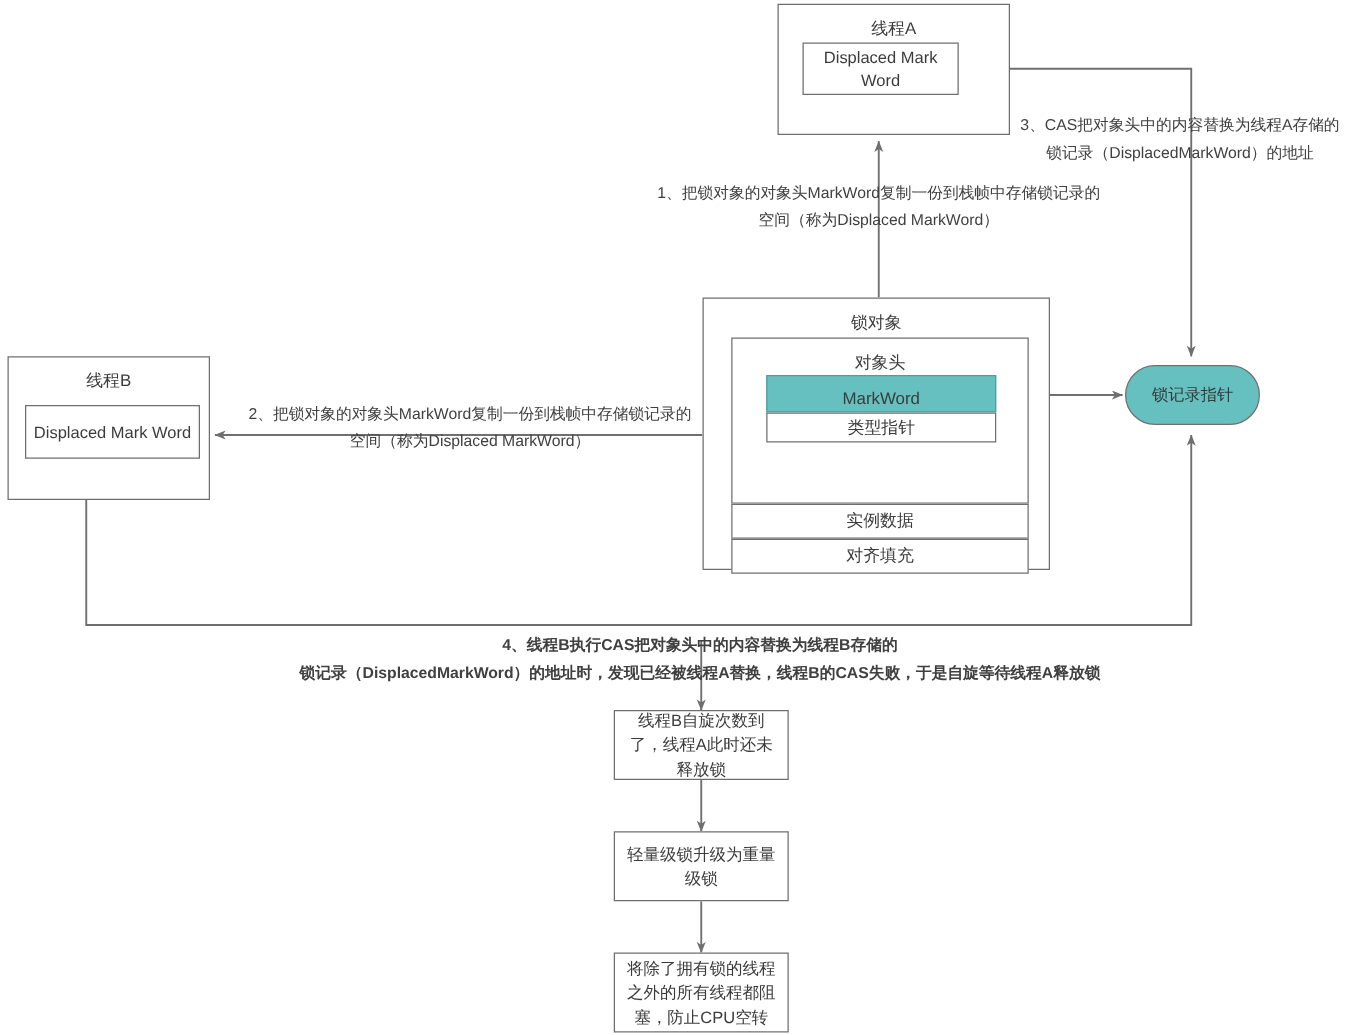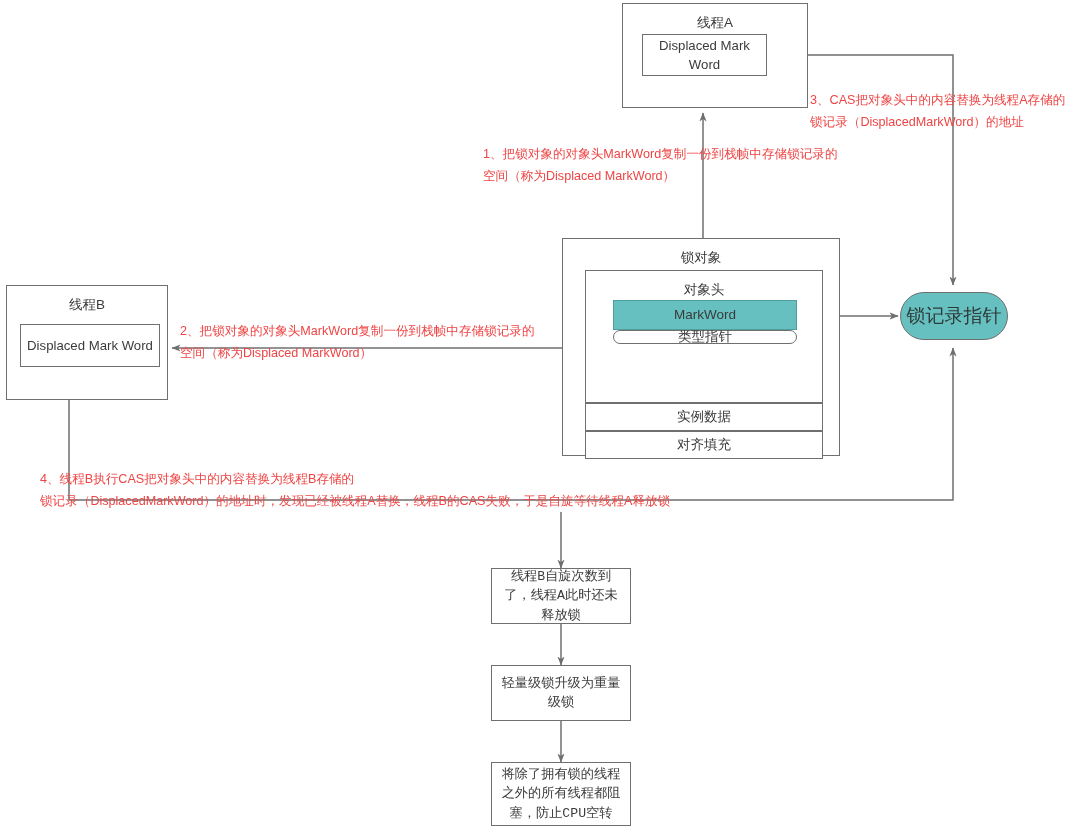--- a/index.html
+++ b/index.html
@@ -47,44 +47,45 @@
     left: 0;
     right: 0;
     top: 9px;
     text-align: center;
     font-size: 13.5px;
     color: #3b3b3b;
   }
   .teal {
     background: #65c0bf;
     border: 1.6px solid #4f9e9c;
+    align-items: flex-end;
   }
   .pill {
     position: absolute;
     box-sizing: border-box;
     border-radius: 26px;
     background: #65c0bf;
     border: 1.6px solid #6f6f6f;
     display: flex;
     align-items: center;
     justify-content: center;
-    font-size: 19px;
+    font-size: 13px;
     color: #2f3b3b;
   }
   .caption {
     position: absolute;
-    text-align: left;
+    text-align: center;
     font-size: 12.6px;
     line-height: 1.75;
-    color: #ef4444;
+    color: #404040;
     white-space: nowrap;
   }
   .fs13 { font-size: 13.2px; }
   .fs135 { font-size: 13.5px; }
-  .flowtext { font-size: 13.2px; padding: 16px 8px; font-family: Liberation Mono, monospace; }
+  .flowtext { font-size: 13.2px; padding: 16px 8px; }
 </style>
 </head>
 <body>
 
 <div id="canvas">
 
   <svg id="wires" viewBox="0 0 1080 828">
     <defs>
       <marker id="arrow" markerWidth="10" markerHeight="10" refX="8.5" refY="3.6" orient="auto" markerUnits="userSpaceOnUse">
         <path d="M0,0 L9,3.6 L0,7.2 L2.4,3.6 z" fill="#6f6f6f"></path>
@@ -124,21 +125,21 @@
   </div>
 
   <div class="box top-label" style="left:562px; top:238px; width:278px; height:218px;">
     <span class="thread-title">锁对象</span>
 
     <div class="box top-label" style="left:22px; top:31px; width:238px; height:133px;">
       <span class="thread-title">对象头</span>
       <div class="box teal fs135" style="left:27px; top:29px; width:184px; height:30px;">
         <span>MarkWord</span>
       </div>
-      <div class="box fs135" style="left:27px; top:59px; width:184px; height:14px;border-radius:16px;">
+      <div class="box fs135" style="left:27px; top:59px; width:184px; height:24px;">
         <span>类型指针</span>
       </div>
     </div>
 
     <div class="box fs135" style="left:22px; top:192px; width:238px; height:28px;">
       <span>对齐填充</span>
     </div>
     <div class="box fs135" style="left:22px; top:164px; width:238px; height:28px;">
       <span>实例数据</span>
     </div>
@@ -156,21 +157,21 @@
   <div class="caption" style="left:180px; top:320px; width:392px;">
     <div>2、把锁对象的对象头MarkWord复制一份到栈帧中存储锁记录的</div>
     <div>空间（称为Displaced MarkWord）</div>
   </div>
 
   <div class="caption" style="left:810px; top:89px; width:268px;">
     <div>3、CAS把对象头中的内容替换为线程A存储的</div>
     <div>锁记录（DisplacedMarkWord）的地址</div>
   </div>
 
-  <div class="caption" style="left:40px; top:468px; width:1040px;">
+  <div class="caption" style="left:40px; top:505px; width:1040px;font-weight:bold;">
     <div>4、线程B执行CAS把对象头中的内容替换为线程B存储的</div>
     <div>锁记录（DisplacedMarkWord）的地址时，发现已经被线程A替换，线程B的CAS失败，于是自旋等待线程A释放锁</div>
   </div>
 
   <div class="box flowtext" style="left:491px; top:568px; width:140px; height:56px;">
     <span>线程B自旋次数到了，线程A此时还未释放锁</span>
   </div>
 
   <div class="box flowtext" style="left:491px; top:665px; width:140px; height:56px;">
     <span>轻量级锁升级为重量级锁</span>

